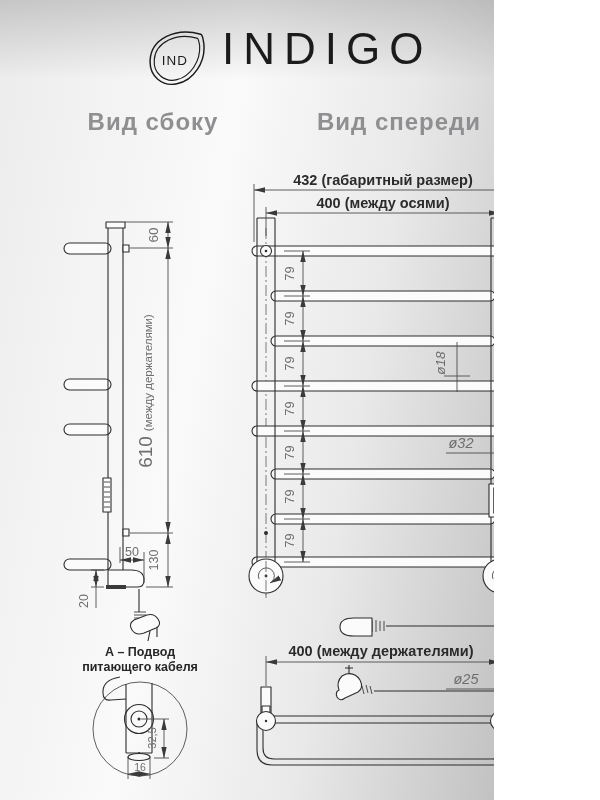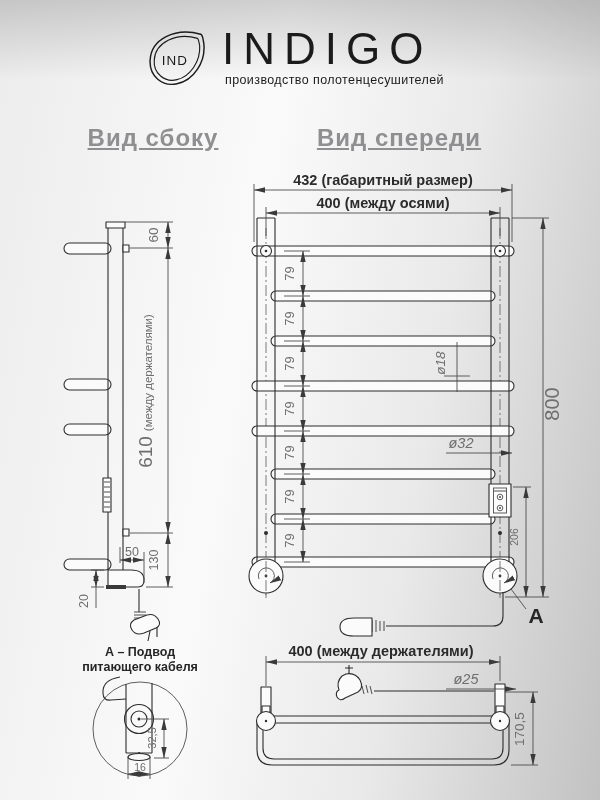--- a/index.html
+++ b/index.html
@@ -1,29 +1,29 @@
 <!DOCTYPE html>
 <html><head>
 <meta charset="utf-8">
 <style>
   html,body{margin:0;padding:0;}
   .page{
-    position:relative;width:600px;height:800px;overflow:hidden;
+    position:relative;width:494px;height:800px;overflow:hidden;
     font-family:"Liberation Sans",sans-serif;
     background-image:
       linear-gradient(180deg, rgba(110,110,110,0.30) 0%, rgba(110,110,110,0) 10%),
       linear-gradient(100deg, #ececec 0%, #fafafa 40%, #e9e9e9 68%, #c2c2c2 100%);
   }
   .hdr{position:absolute;left:0;top:0;width:600px;height:100px;}
   .emblem{position:absolute;left:146px;top:31px;width:64px;height:56px;}
   .brand{position:absolute;left:222px;top:24px;font-size:44px;font-weight:400;
          letter-spacing:9px;color:#1b1b1b;text-align:center;}
   .tagline{position:absolute;left:225px;top:73px;font-size:12.5px;letter-spacing:0.4px;color:#1b1b1b;}
-  .view-title{position:absolute;top:124px;width:200px;text-align:center;
-              font-size:24px;font-weight:bold;color:#8f8f91;letter-spacing:1px;text-decoration:underline;}
+  .view-title{position:absolute;top:108px;width:200px;text-align:center;
+              font-size:24px;font-weight:bold;color:#8f8f91;letter-spacing:1px;}
   .vt-side{left:53px;}
   .vt-front{left:299px;}
   svg.draw{position:absolute;left:0;top:0;}
   
   .out{stroke:#2d2d2d;stroke-width:1.1;fill:none;stroke-linejoin:round;}
   .outf{stroke:#2d2d2d;stroke-width:1.1;fill:#fbfbfb;stroke-linejoin:round;}
   .dim{stroke:#4d4d4d;stroke-width:0.9;fill:none;}
   .cl{stroke:#5a5a5a;stroke-width:0.8;stroke-dasharray:11 3 2 3;fill:none;}
   .hatch{stroke:#3a3a3a;stroke-width:0.9;}
   text.d{fill:#6e6e6e;}
@@ -35,21 +35,20 @@
 
 <div class="page">
 
   <div class="hdr">
     <svg class="emblem" viewBox="0 0 62 54">
       <path d="M53,3 C28,-4 5,8 4,28 C3,44 16,54 30,51 C46,48 58,30 56,12 C55,6 55,4 53,3 Z" fill="none" stroke="#1b1b1b" stroke-width="1.4"></path>
       <path d="M50,7 C29,1 9,11 8,28 C7,41 18,50 30,47 C43,44 53,29 52,14 C51,9 51,8 50,7 Z" fill="none" stroke="#1b1b1b" stroke-width="1.1"></path>
       <text x="28" y="33" text-anchor="middle" font-size="13" letter-spacing="1" fill="#1b1b1b">IND</text>
     </svg>
     <div class="brand">INDIGO</div>
-    <div class="tagline">производство полотенцесушителей</div>
   </div>
 
   <div class="view-title vt-side">Вид сбоку</div>
   <div class="view-title vt-front">Вид спереди</div>
 
   <svg class="draw" width="600" height="800" viewBox="0 0 600 800">
     <defs>
       <marker id="ar" viewBox="0 0 12 8" refX="11.5" refY="4" markerWidth="13" markerHeight="9" orient="auto-start-reverse">
         <path d="M0,1.2 L12,4 L0,6.8 Z" fill="#3a3a3a"></path>
       </marker>

